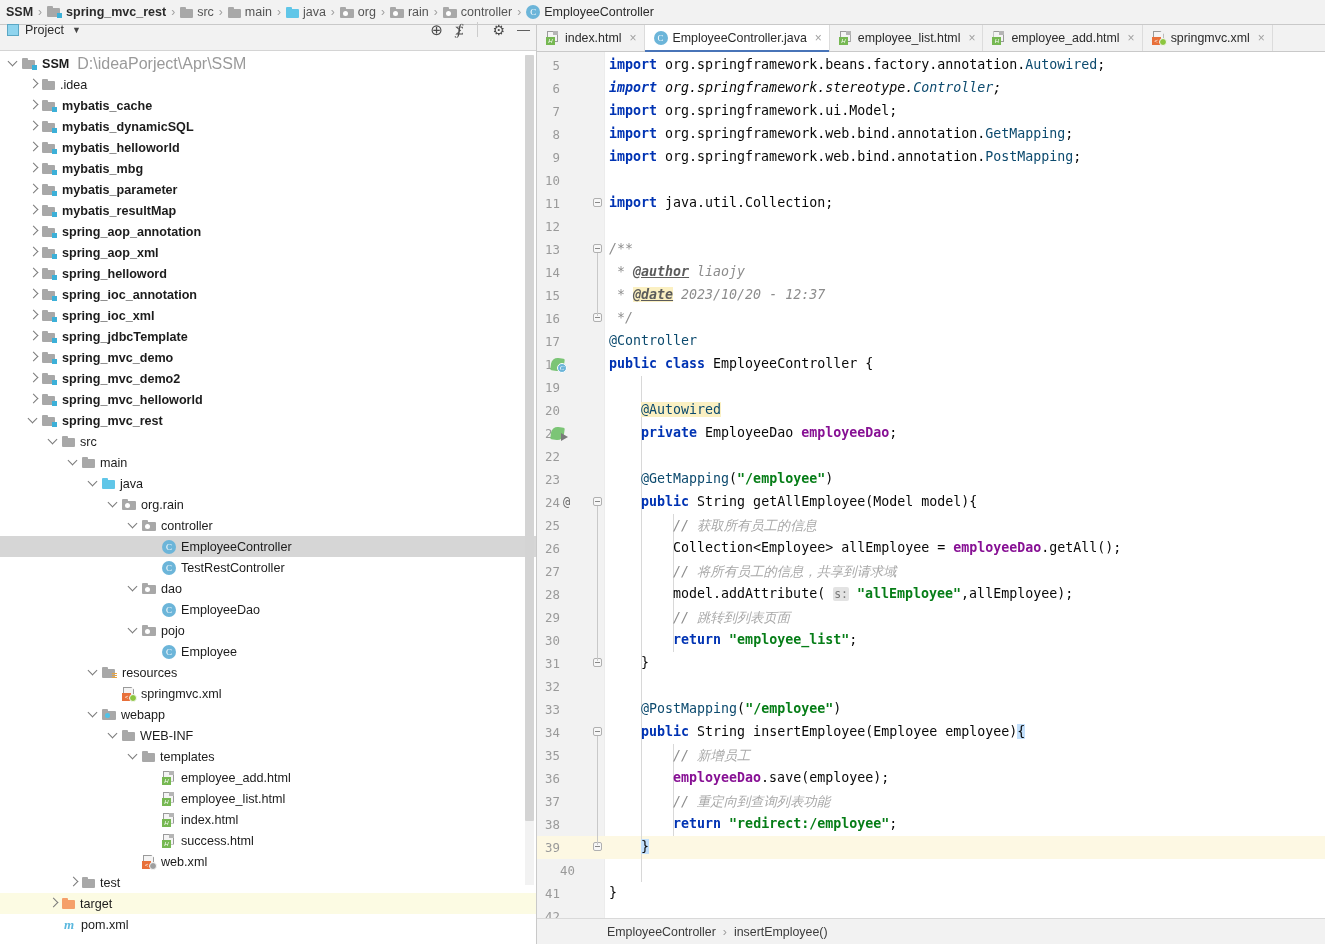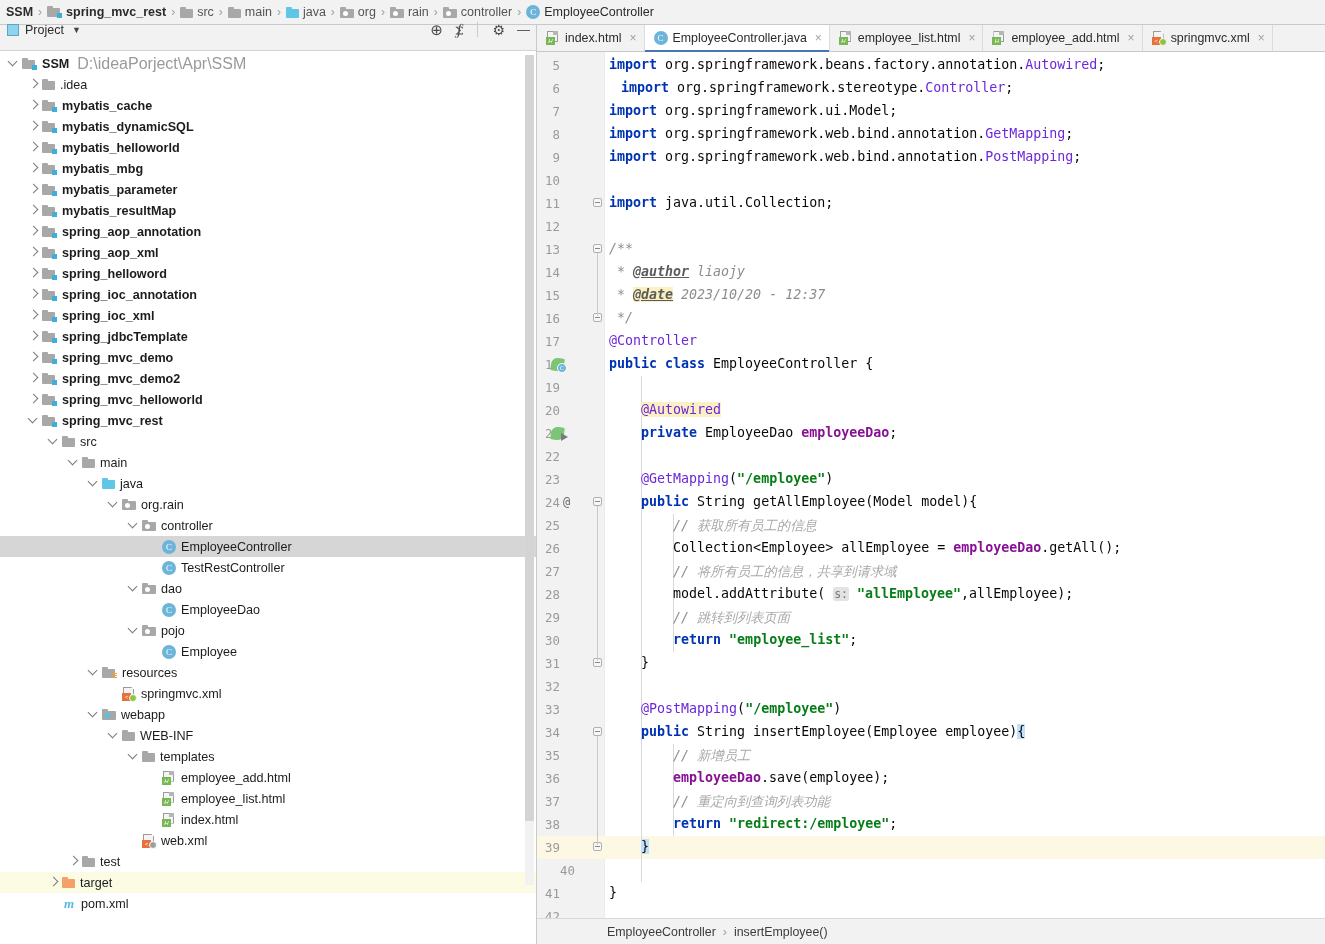--- a/index.html
+++ b/index.html
@@ -256,21 +256,21 @@
   }
   .gutter-hl {
     position:absolute; left:0; width: 68px; height: 23px;
     background: #fdf8e3;
   }
   .indent-guide {
     position:absolute; width:1px; background:#d8d8d8;
   }
 
   .kw   { color:#0033b3; font-weight:bold; }
-  .anno { color:#6d28d9; }
+  .anno { color:#0c4a6e; }
   .str  { color:#067d17; font-weight:bold; }
   .cmt  { color:#8c8c8c; font-style: italic; }
   .cmtcn{ color:#a8a8a8; font-style: italic; font-family:"DejaVu Sans", sans-serif; }
   .fld  { color:#871094; font-weight:bold; }
   .doc  { color:#8c8c8c; font-style: italic; }
   .doctag { color:#5b5b5b; font-style: italic; font-weight:bold; text-decoration: underline; }
   .hlY  { background:#fbf0c2; }
   .hlYd { background:#fbf0c2; }
   .plain{ color:#080808; }
   .param{ background:#e3e3e3; color:#7a7a7a; font-size:11.5px; padding:0 1px; border-radius:2px;}
@@ -720,20 +720,30 @@
         </div>
         <div class="row">
           <span style="flex: 0 0 auto; width: 148px;"></span>
           <span class="arrow"></span>
           <span class="ico ico-html">
             <i class="pg"></i>
             <i class="fold"></i>
             <i class="tag">H</i>
           </span>
           <span class="label">index.html</span>
+        </div>
+        <div class="row">
+          <span style="flex: 0 0 auto; width: 148px;"></span>
+          <span class="arrow"></span>
+          <span class="ico ico-html">
+            <i class="pg"></i>
+            <i class="fold"></i>
+            <i class="tag">H</i>
+          </span>
+          <span class="label">success.html</span>
         </div>
         <div class="row">
           <span style="flex: 0 0 auto; width: 128px;"></span>
           <span class="arrow"></span>
           <span class="ico ico-xml">
             <i class="pg"></i>
             <i class="tag">&lt;</i>
             <i class="badge grey"></i>
           </span>
           <span class="label">web.xml</span>
@@ -894,21 +904,21 @@
             <i class="beanarrow"></i>
           </div>
           <div class="gutter-at" style="top: 443px;">@</div>
         </div>
       <div id="code">
           <div class="row-hl" style="top: 784px;"></div>
           <div class="indent-guide" style="left: 36.08px; top: 324px; height: 506px;"></div>
           <div class="indent-guide" style="left: 68.16px; top: 462px; height: 138px;"></div>
           <div class="indent-guide" style="left: 68.16px; top: 692px; height: 92px;"></div>
           <div class="codeline" style="top: 5px; left: 4px;"><span class="kw">import</span><span class="plain"> org.springframework.beans.factory.annotation.</span><span class="anno">Autowired</span><span class="plain">;</span></div>
-          <div class="codeline" style="top: 28px; left: 16px;"><span class="kw">import</span><span class="plain"> org.springframework.stereotype.</span><span class="anno">Controller</span><span class="plain">;</span></div>
+          <div class="codeline" style="top: 28px; left: 4px; font-style: italic;"><span class="kw">import</span><span class="plain"> org.springframework.stereotype.</span><span class="anno">Controller</span><span class="plain">;</span></div>
           <div class="codeline" style="top: 51px; left: 4px;"><span class="kw">import</span><span class="plain"> org.springframework.ui.Model;</span></div>
           <div class="codeline" style="top: 74px; left: 4px;"><span class="kw">import</span><span class="plain"> org.springframework.web.bind.annotation.</span><span class="anno">GetMapping</span><span class="plain">;</span></div>
           <div class="codeline" style="top: 97px; left: 4px;"><span class="kw">import</span><span class="plain"> org.springframework.web.bind.annotation.</span><span class="anno">PostMapping</span><span class="plain">;</span></div>
           <div class="codeline" style="top: 120px; left: 4px;"></div>
           <div class="codeline" style="top: 143px; left: 4px;"><span class="kw">import</span><span class="plain"> java.util.Collection;</span></div>
           <div class="codeline" style="top: 166px; left: 4px;"></div>
           <div class="codeline" style="top: 189px; left: 4px;"><span class="doc">/**</span></div>
           <div class="codeline" style="top: 212px; left: 4px;"><span class="doc"> * </span><span class="doctag">@author</span><span class="doc"> liaojy</span></div>
           <div class="codeline" style="top: 235px; left: 4px;"><span class="doc"> * </span><span class="doctag hlYd">@date</span><span class="doc"> 2023/10/20 - 12:37</span></div>
           <div class="codeline" style="top: 258px; left: 4px;"><span class="doc"> */</span></div>

